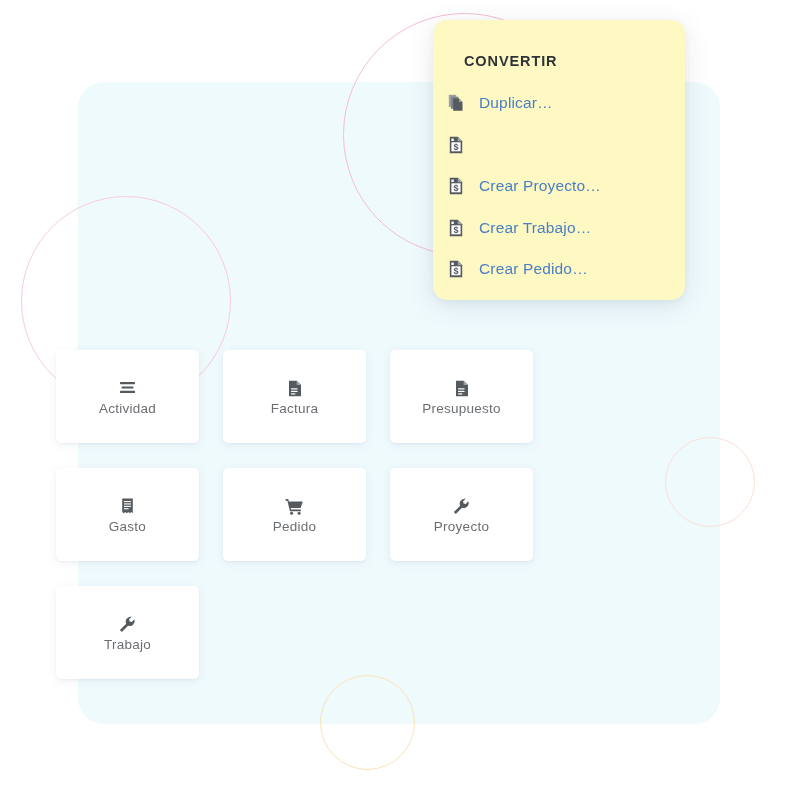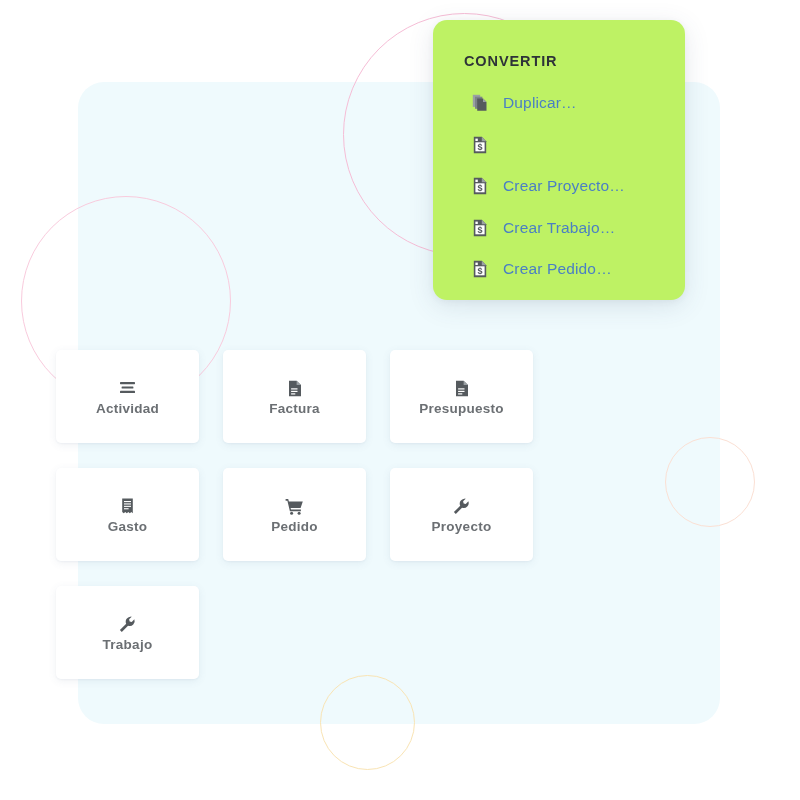--- a/index.html
+++ b/index.html
@@ -68,21 +68,21 @@
     border: 1.6px solid #f9e4b4;
   }
 
   
   .popup {
     position: absolute;
     left: 433px;
     top: 20px;
     width: 252px;
     height: 280px;
-    background: #bef264;
+    background: #fef9c3;
     border-radius: 14px;
     box-shadow: 0 6px 26px rgba(60, 80, 110, 0.13),
                 0 2px 6px rgba(60, 80, 110, 0.06);
     box-sizing: border-box;
     padding: 34px 0 0 0;
   }
   .popup-title {
     font-size: 14.5px;
     font-weight: bold;
     color: #2e3338;
@@ -93,21 +93,21 @@
   }
   .menu-list {
     list-style: none;
     margin: 0;
     padding: 0;
   }
   .menu-item {
     display: flex;
     align-items: center;
     height: 41.5px;
-    padding-left: 38px;
+    padding-left: 14px;
     cursor: pointer;
   }
   .menu-icon {
     width: 18px;
     height: 20px;
     margin-right: 14px;
     flex: 0 0 18px;
     display: flex;
     align-items: center;
     justify-content: center;
@@ -136,21 +136,20 @@
     border-radius: 5px;
     box-shadow: 0 2px 9px rgba(80, 100, 130, 0.09),
                 0 1px 2px rgba(80, 100, 130, 0.05);
     display: flex;
     flex-direction: column;
     align-items: center;
     justify-content: flex-start;
     padding-top: 29px;
     box-sizing: border-box;
     cursor: pointer;
-    font-weight: bold;
   }
   .card-icon {
     height: 19px;
     display: flex;
     align-items: center;
     justify-content: center;
     margin-bottom: 3px;
   }
   .card-icon svg { display: block; }
   .card-label {

